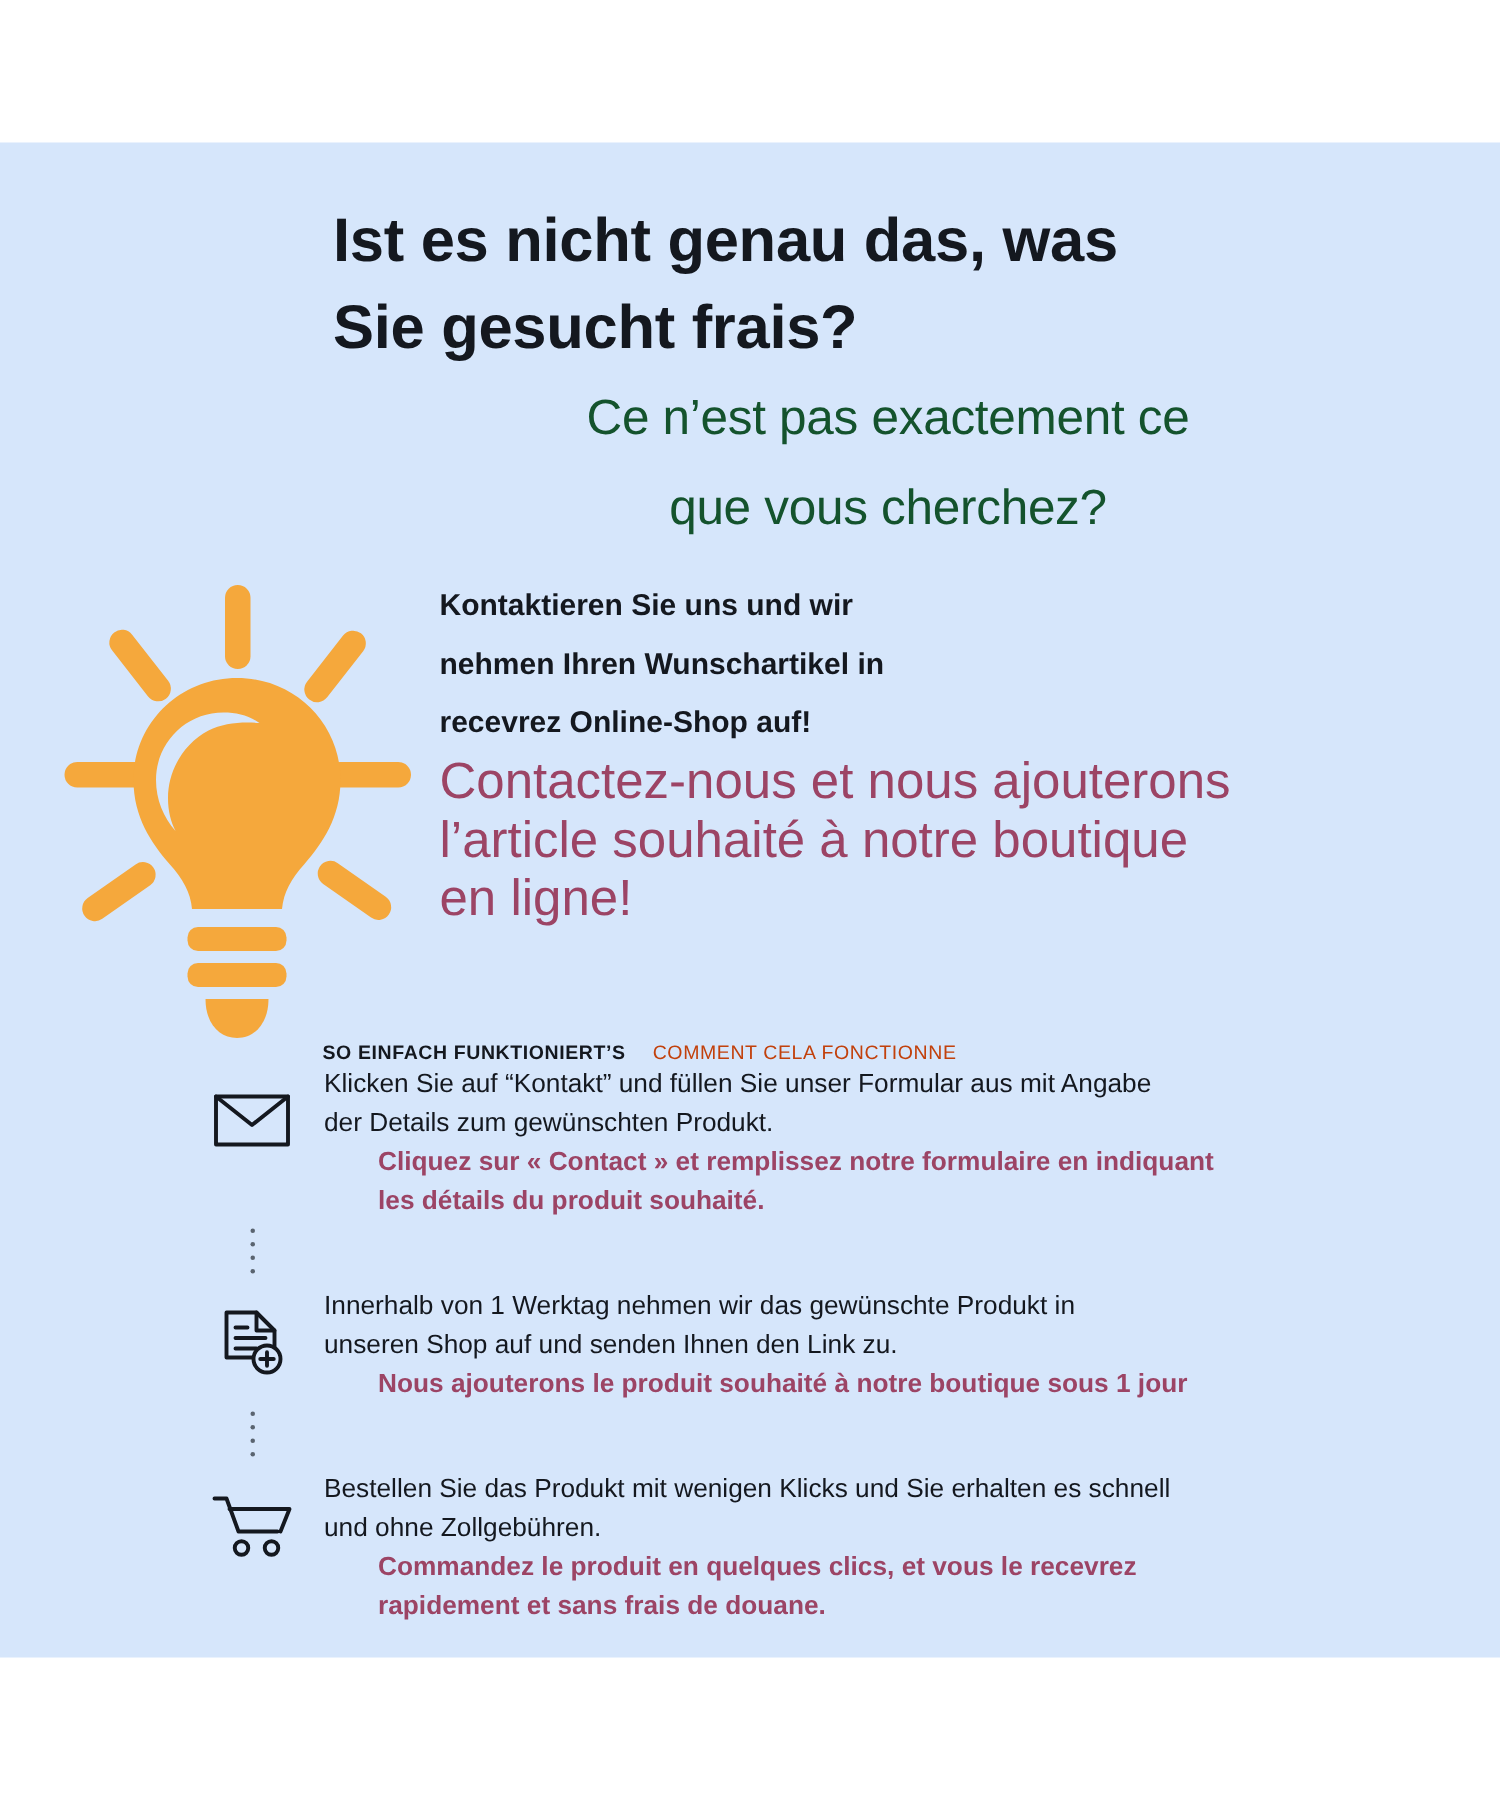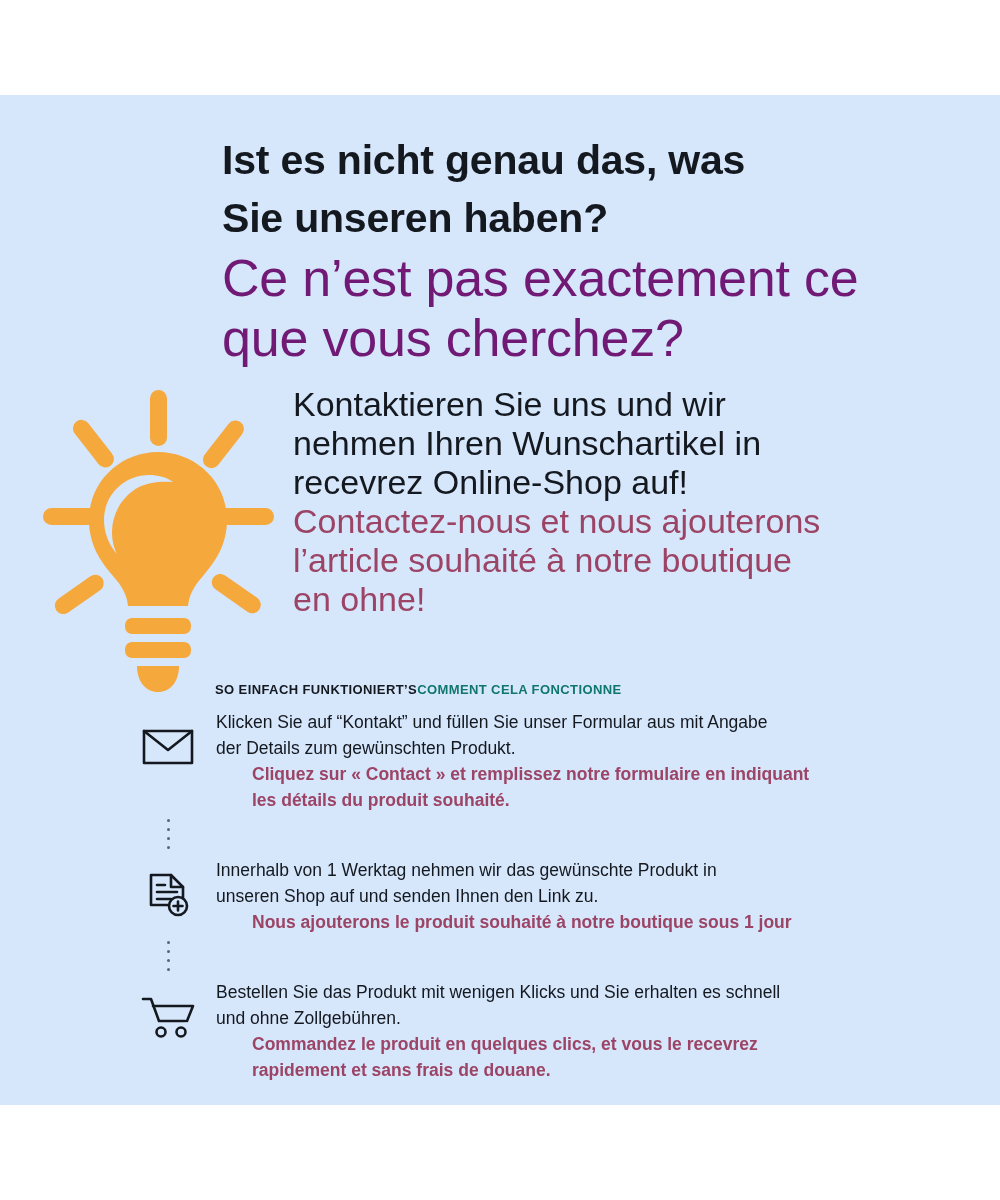--- a/index.html
+++ b/index.html
@@ -36,76 +36,79 @@
     width: 740px;
   }
   .headline .de {
     font-size: 41px;
     line-height: 58px;
     font-weight: bold;
     color: #14181f;
     letter-spacing: -0.2px;
   }
   .headline .fr {
-    font-size: 52px;
+    font-size: 33px;
     line-height: 58px;
     font-weight: normal;
-    color: #701a75;
+    color: #14532d;
     letter-spacing: -0.2px;
     margin-top: 2px;
+    text-align: center;
   }
 
   
   .bulb-wrap {
     position: absolute;
     left: 38px;
     top: 295px;
     width: 238px;
     height: 330px;
   }
 
   
   .intro {
     position: absolute;
     left: 293px;
     top: 290px;
     width: 640px;
   }
   .intro .de {
-    font-size: 34px;
+    font-size: 20px;
     line-height: 39px;
-    font-weight: normal;
+    font-weight: bold;
     color: #14181f;
   }
   .intro .fr {
     font-size: 34px;
     line-height: 39px;
     font-weight: normal;
     color: #9c4465;
   }
 
   
   .steps-head {
     position: absolute;
     left: 215px;
     top: 587px;
     display: flex;
     align-items: baseline;
+    gap: 18px;
   }
   .steps-head .de {
     font-size: 13px;
     font-weight: bold;
     letter-spacing: 0.4px;
     color: #14181f;
   }
   .steps-head .fr {
     font-size: 13px;
-    font-weight: bold;
+    font-weight: normal;
     letter-spacing: 0.4px;
-    color: #0f766e;
+    color: #c2410c;
+    margin-top: 12px;
   }
 
   
   .steps {
     position: absolute;
     left: 120px;
     top: 612px;
     width: 830px;
   }
   .step {
@@ -157,21 +160,21 @@
   .spacer-row .filler { flex: 1 1 auto; }
 </style>
 </head>
 <body>
 
 <div class="page">
   <div class="panel">
 
     <div class="headline">
       <div class="de">Ist es nicht genau das, was</div>
-      <div class="de">Sie unseren haben?</div>
+      <div class="de">Sie gesucht frais?</div>
       <div class="fr">Ce n’est pas exactement ce</div>
       <div class="fr">que vous cherchez?</div>
     </div>
 
     <div class="bulb-wrap">
       <svg width="238" height="330" viewBox="0 0 238 330" fill="none" xmlns="http://www.w3.org/2000/svg">
         <g fill="#f5a83c">
 
           <rect x="112" y="0" width="17" height="56" rx="8.5"></rect>
           <rect x="47" y="26" width="17" height="56" rx="8.5" transform="rotate(-38 55 54)"></rect>
@@ -191,21 +194,21 @@
         </g>
       </svg>
     </div>
 
     <div class="intro">
       <div class="de">Kontaktieren Sie uns und wir</div>
       <div class="de">nehmen Ihren Wunschartikel in</div>
       <div class="de">recevrez Online-Shop auf!</div>
       <div class="fr">Contactez-nous et nous ajouterons</div>
       <div class="fr">l’article souhaité à notre boutique</div>
-      <div class="fr">en ohne!</div>
+      <div class="fr">en ligne!</div>
     </div>
 
     <div class="steps-head">
       <span class="de">SO EINFACH FUNKTIONIERT’S</span>
       <span class="fr">COMMENT CELA FONCTIONNE</span>
     </div>
 
     <div class="steps">
 
       <div class="step">

